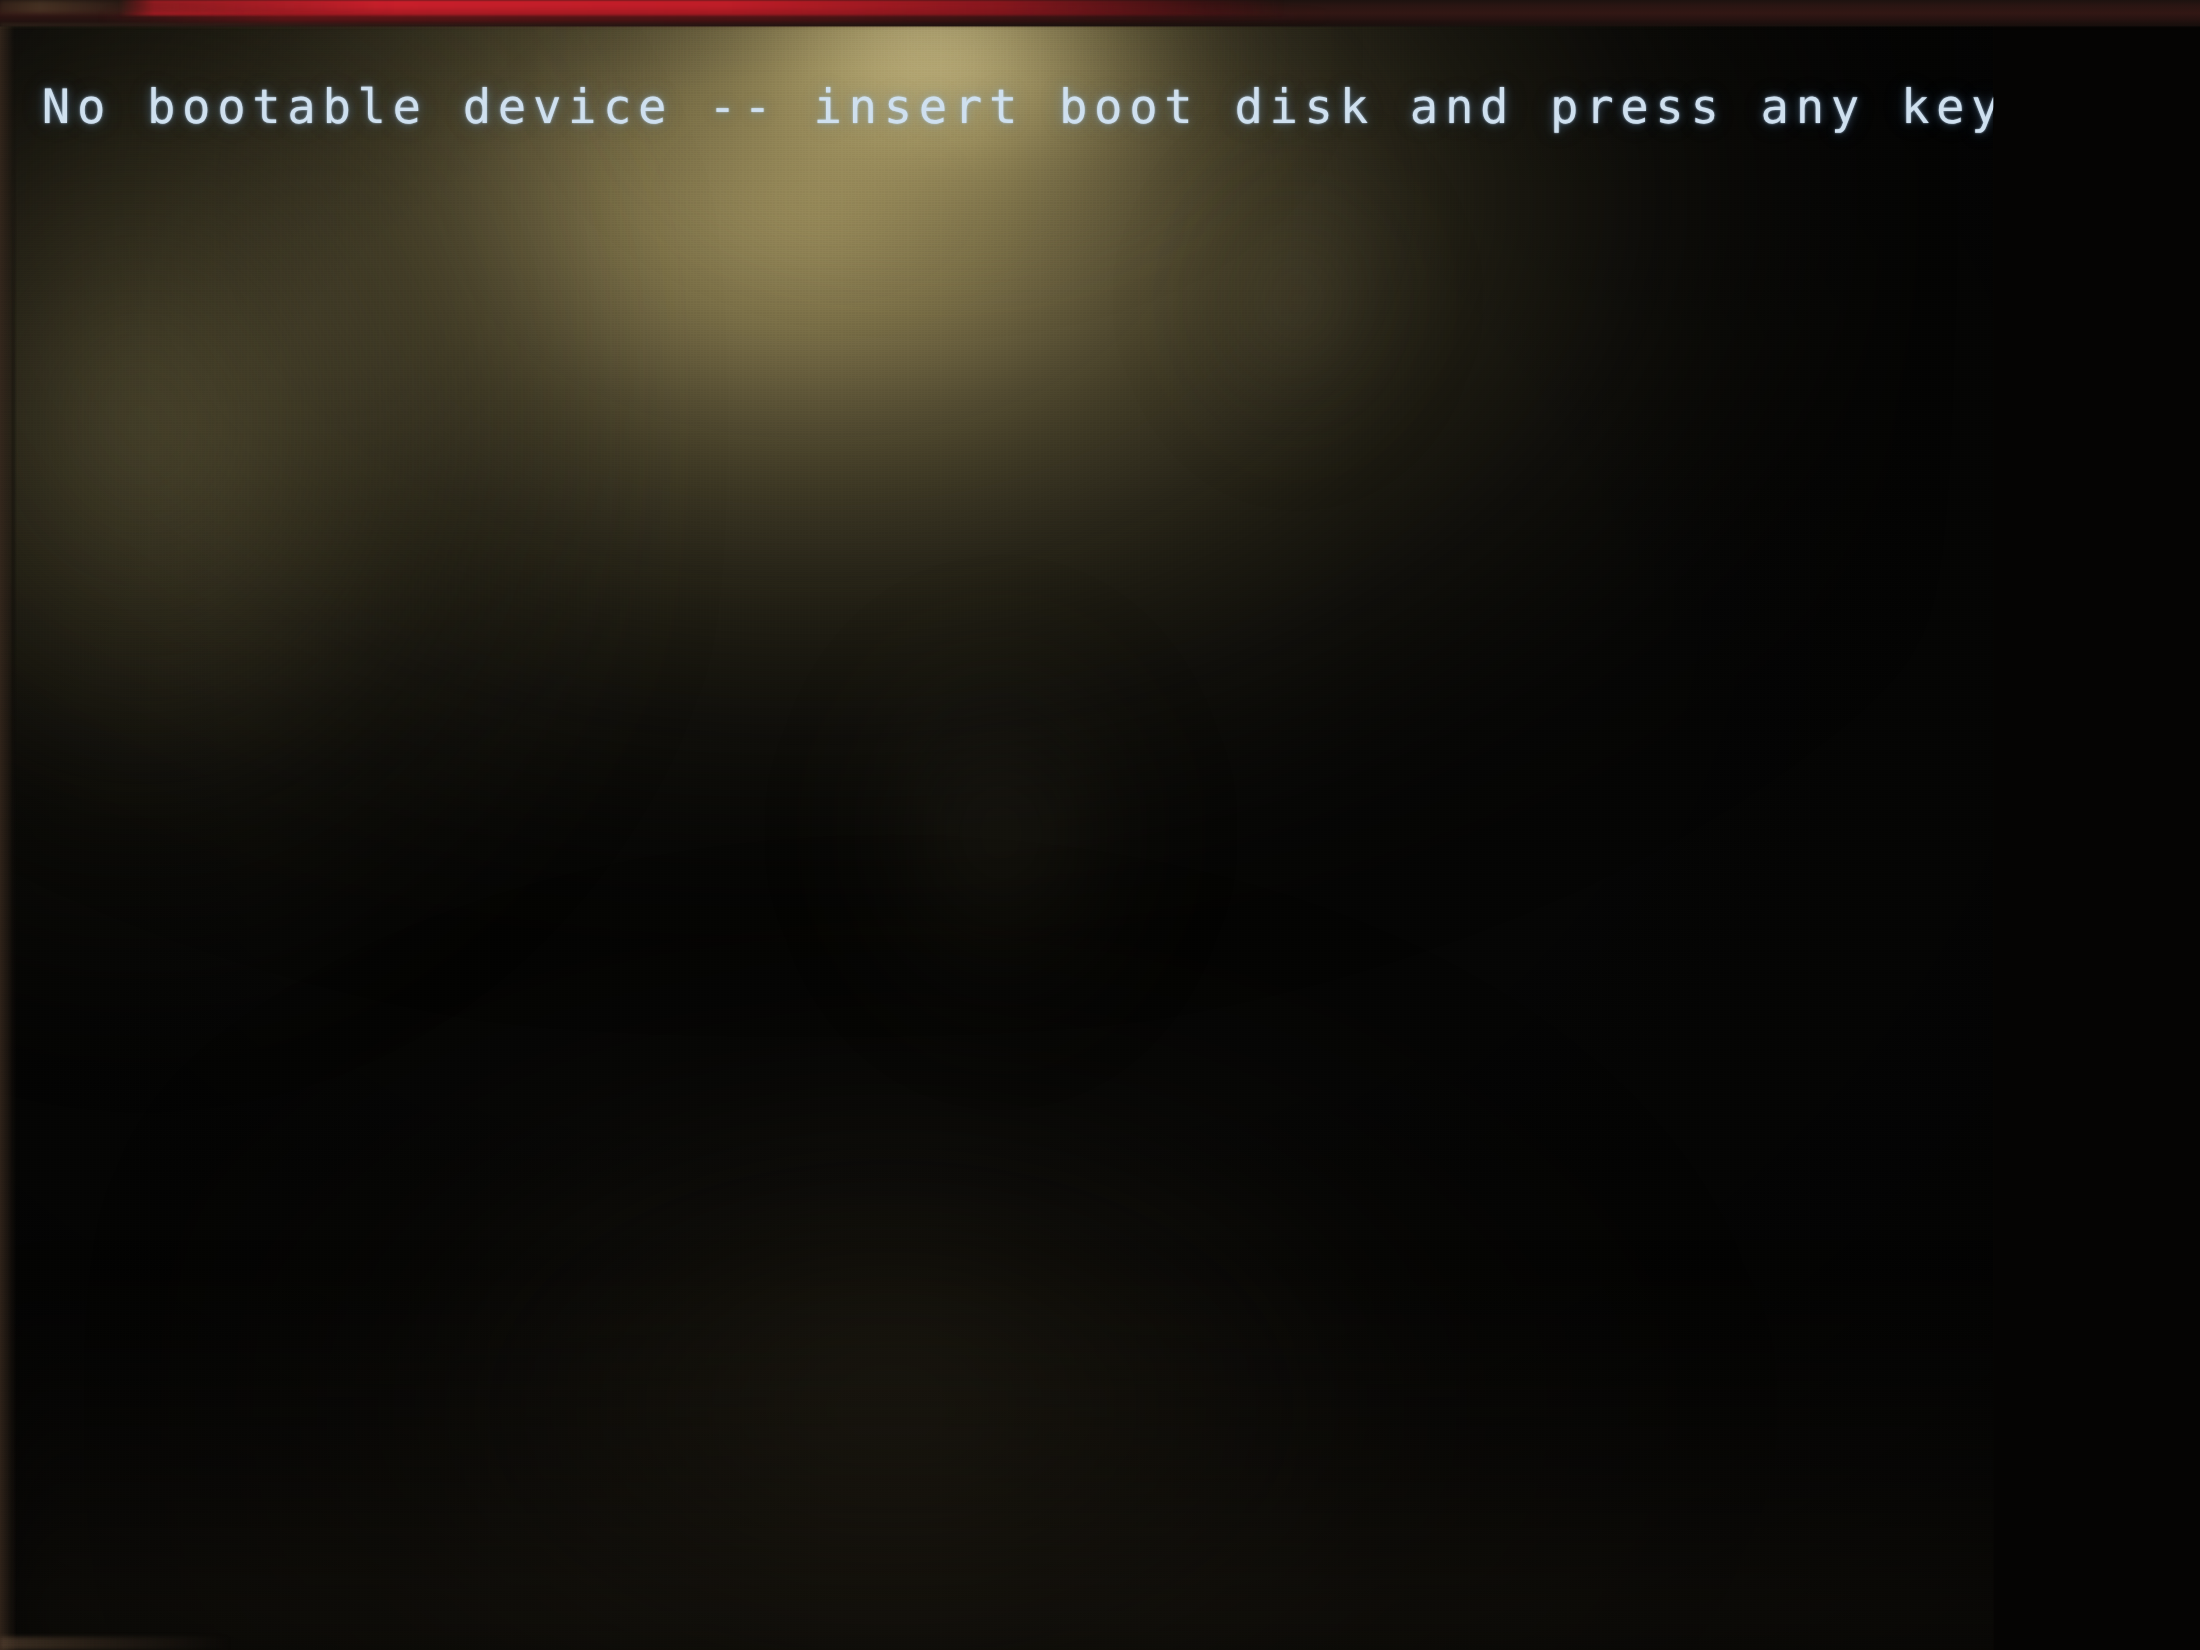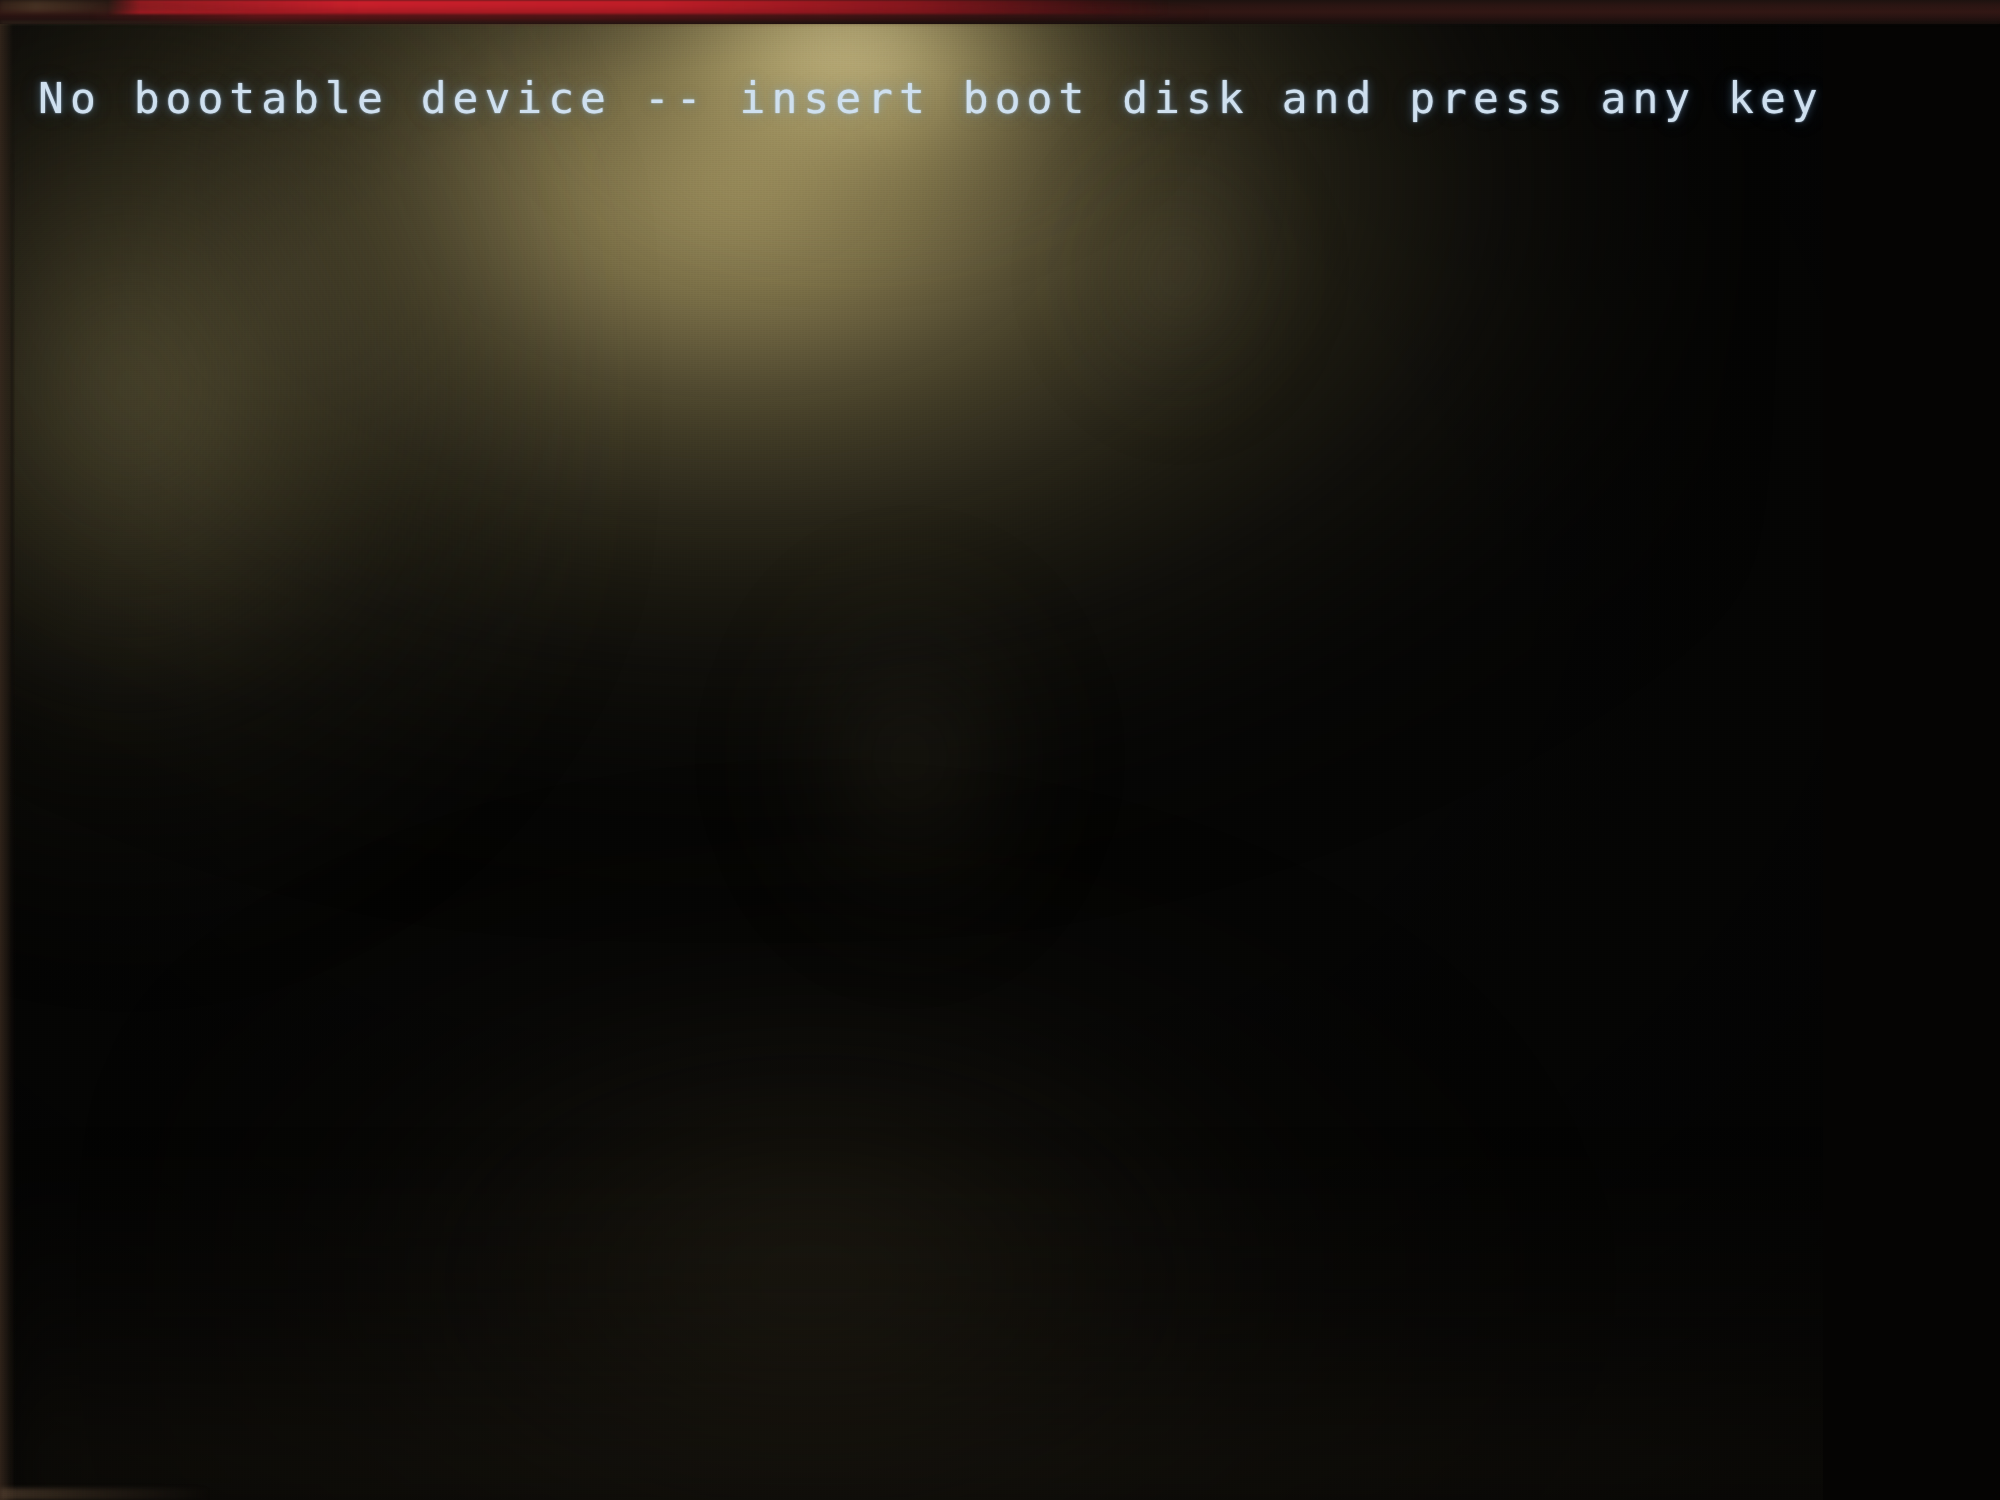--- a/index.html
+++ b/index.html
@@ -99,21 +99,20 @@
 
   
   .screen {
     position: absolute;
     left: 0;
     top: 22px;
     width: 1812px;
     height: 1478px;
     background: #050504;
     overflow: hidden;
-    padding-left: 11px;
   }
 
   
   .glow-main {
     position: absolute;
     left: -320px;
     top: -620px;
     width: 2040px;
     height: 1500px;
     background: radial-gradient(ellipse 58% 50% at 52% 52%,

